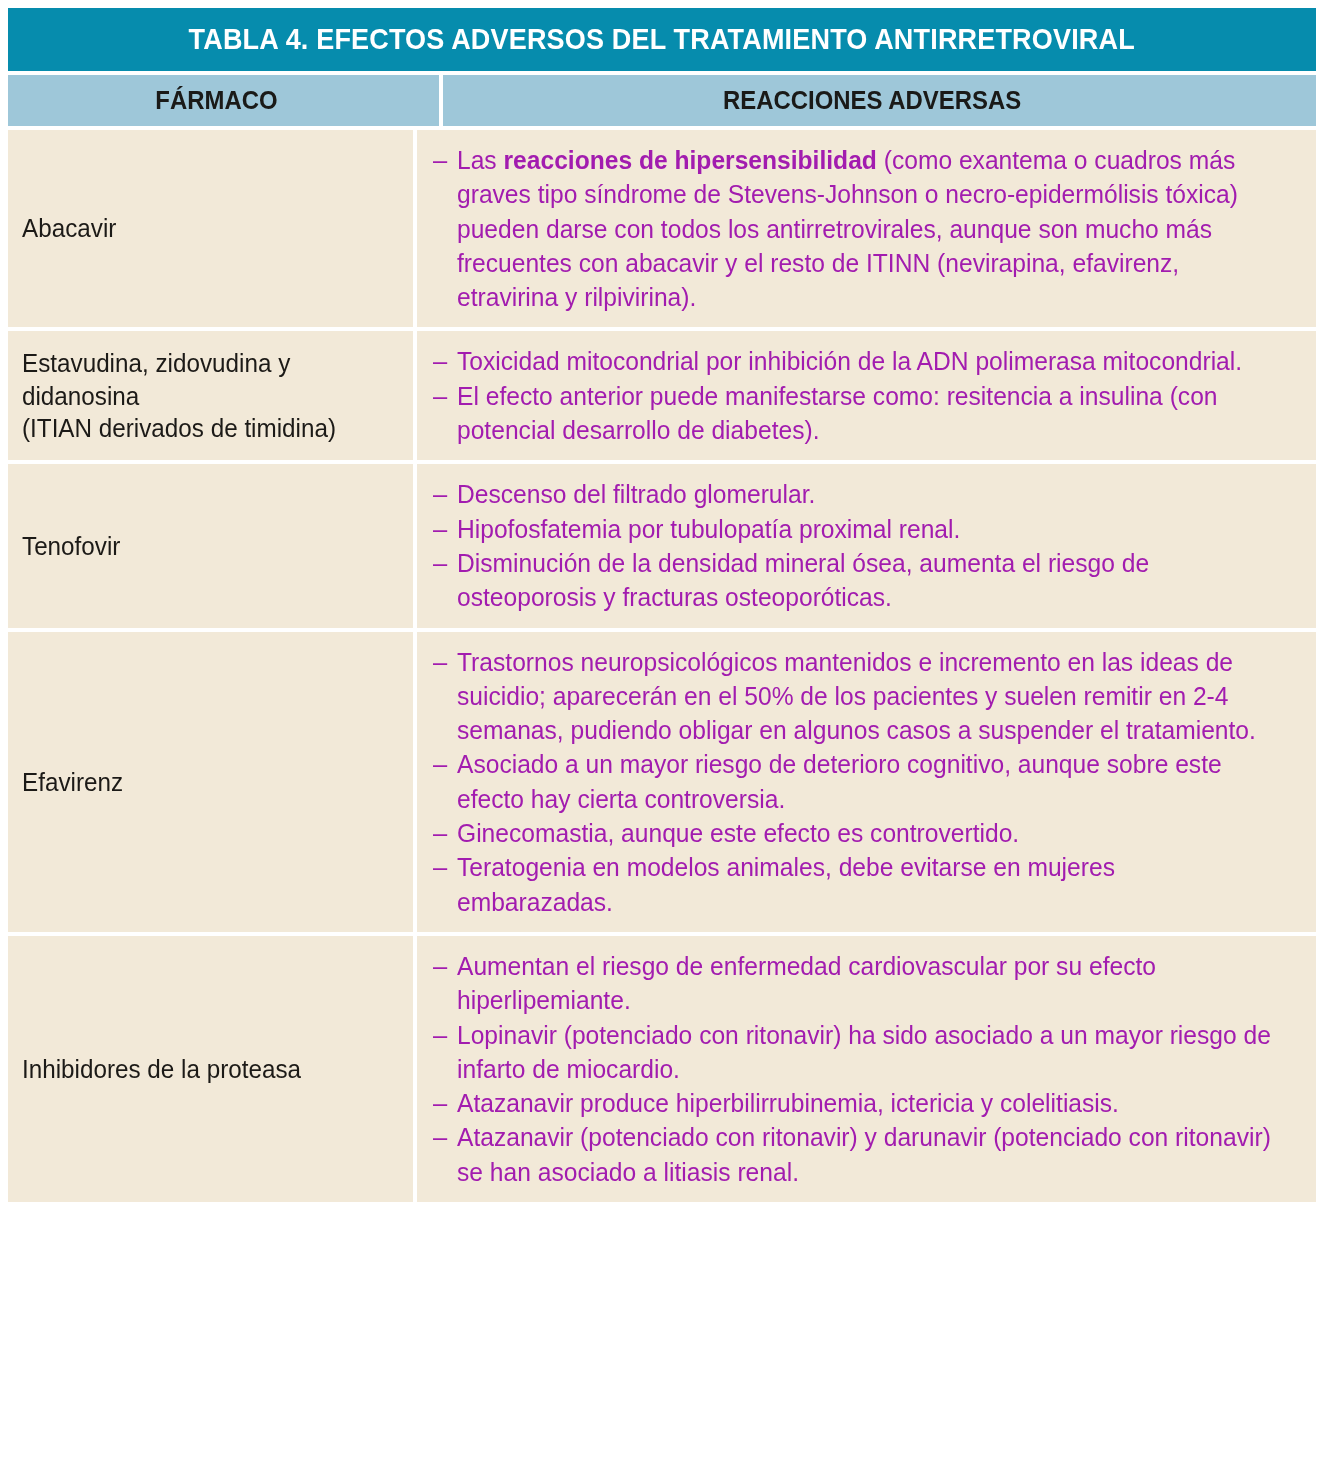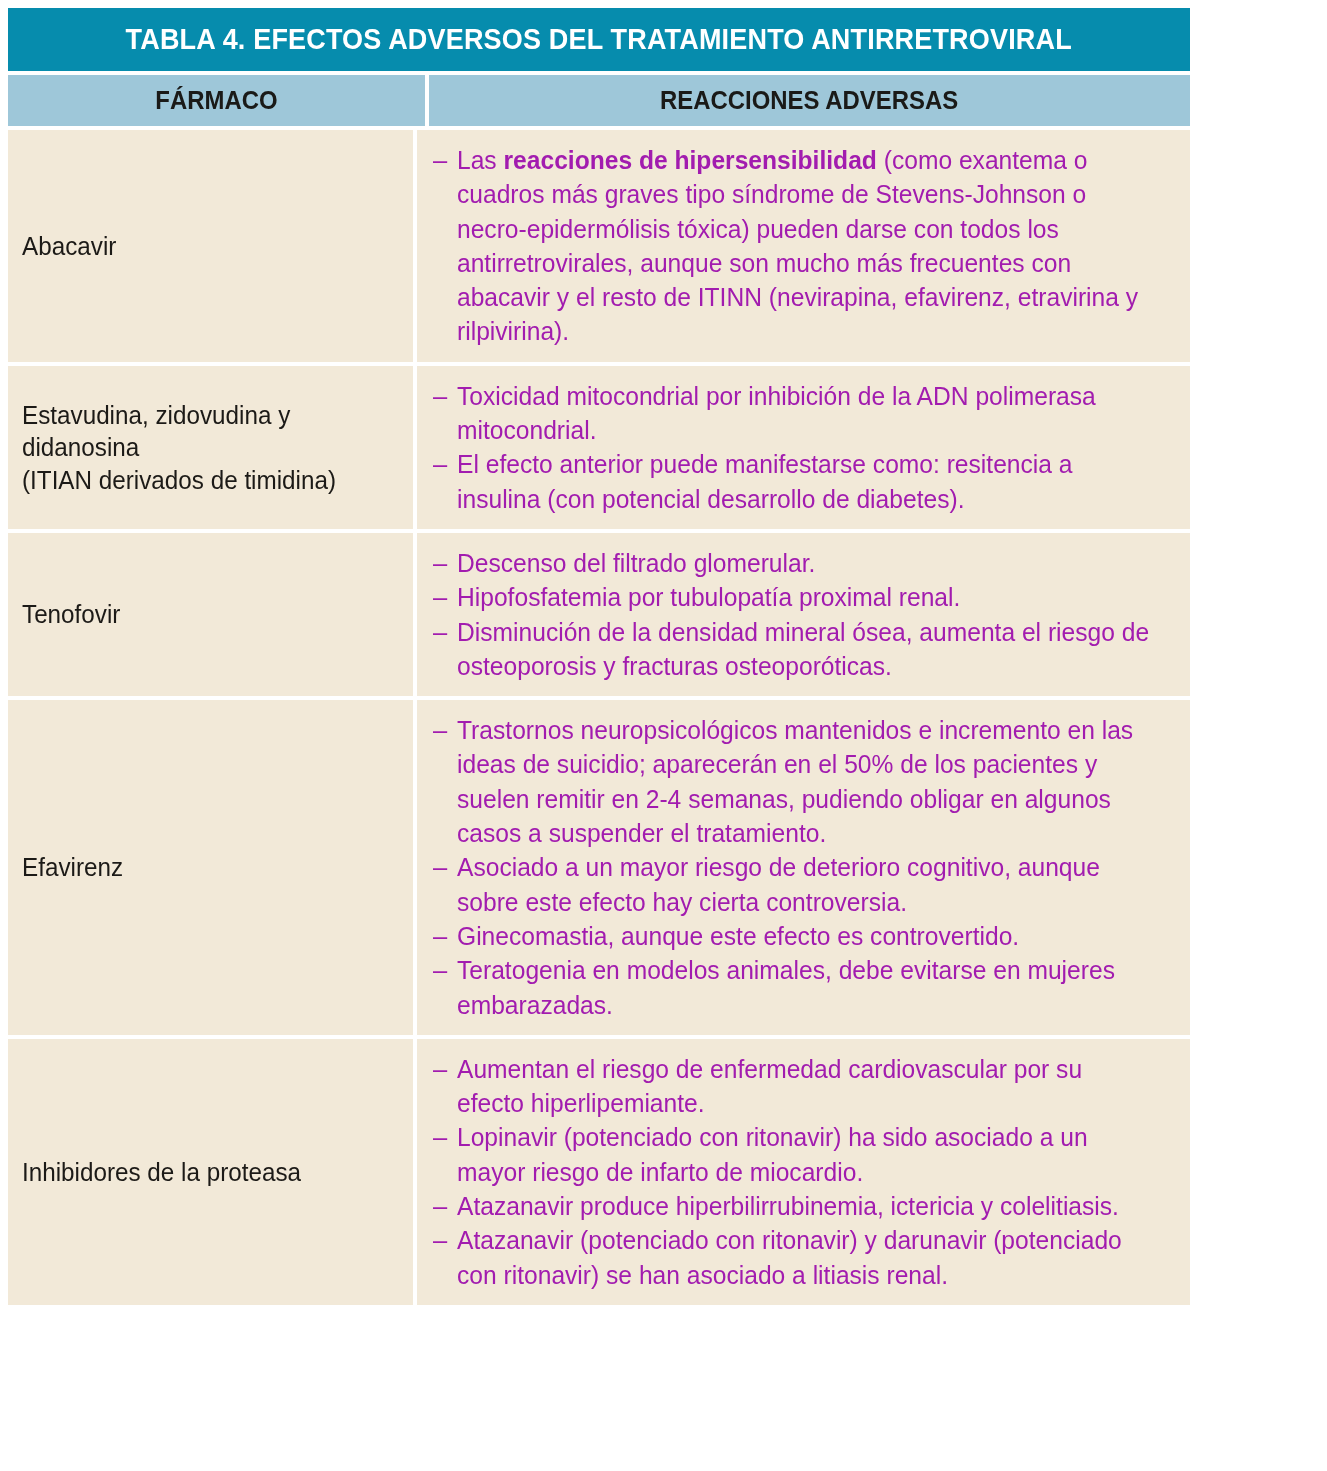--- a/index.html
+++ b/index.html
@@ -12,21 +12,21 @@
     width: 1327px;
     height: 1471px;
     font-family: "Liberation Sans", sans-serif;
     overflow: hidden;
   }
 
   .table-wrap {
     position: absolute;
     left: 8px;
     top: 8px;
-    width: 1182px;
+    width: 1308px;
     background: #ffffff;
   }
 
   
   .table-title {
     background: #068cad;
     color: #ffffff;
     text-align: center;
     font-weight: bold;
     font-size: 30px;
@@ -46,21 +46,21 @@
   .thead {
     display: flex;
     margin-top: 4px;
   }
   .th {
     background: #9ec7d9;
     color: #1a1a18;
     font-weight: bold;
     font-size: 26px;
     text-align: center;
-    padding: 12px 6px 13px 6px;
+    padding: 12px 20px 13px 6px;
     line-height: 1;
     white-space: nowrap;
   }
   .th span { display: inline-block; transform: scaleX(0.92); }
   .th.col-drug { width: 405px; flex: 0 0 405px; }
   .th.col-react { flex: 1 1 auto; margin-left: 4px; }
 
   
   .trow {
     display: flex;

